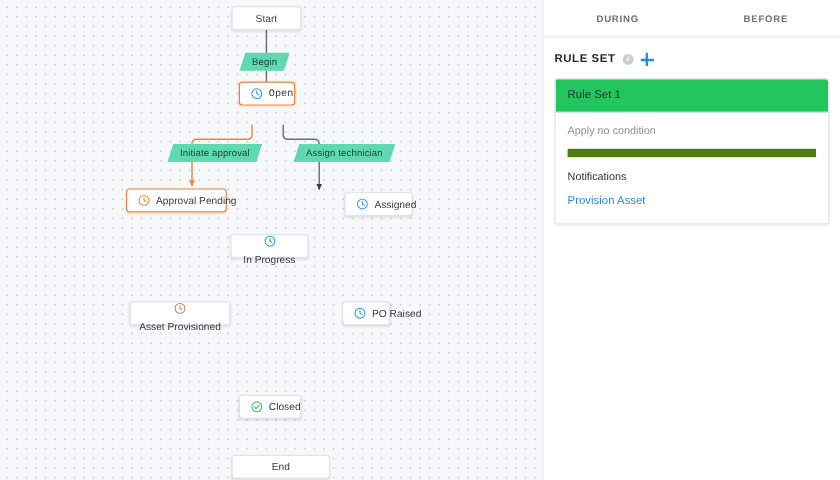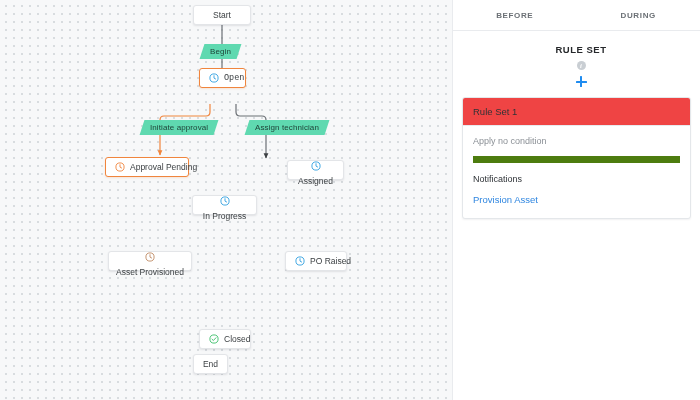--- a/index.html
+++ b/index.html
@@ -118,21 +118,20 @@
     left: 8px; right: 8px; bottom: -1px;
     height: 2.5px;
     background: #fbcb45;
   }
 
   #ruleset-head {
     display: flex;
     align-items: center;
     gap: 6px;
     padding: 13px 0 0 9px;
-    flex-direction: column;
   }
   #ruleset-title {
     font-size: 9.5px;
     font-weight: bold;
     letter-spacing: .5px;
     color: #26282b;
   }
   .info-icon {
     width: 9px; height: 9px;
     border-radius: 50%;
@@ -162,21 +161,21 @@
 
   #rule-card {
     margin: 10px 9px 0 9px;
     background: #ffffff;
     border: 1px solid #e4e7ea;
     border-radius: 3px;
     box-shadow: 0 1px 2px rgba(16,24,40,0.06);
     overflow: hidden;
   }
   #rule-card-head {
-    background: #ef4444;
+    background: #22c55e;
     border-bottom: 1px solid #e7ebef;
     padding: 8px 10px;
     font-size: 9.5px;
     color: #2f3337;
     cursor: pointer;
   }
   #rule-card-body { padding: 10px 10px 13px 10px; }
   #rule-condition {
     font-size: 9px;
     color: #8b9096;
@@ -232,78 +231,78 @@
           </svg>
           <span>Open</span>
         </div>
         <div class="node accent" style="left: 105px; top: 157px; width: 84px;">
           <svg class="nicon" viewBox="0 0 20 20">
             <circle cx="10" cy="10" r="8.2" fill="none" stroke="#f0853d" stroke-width="1.8"></circle>
             <path d="M10 5.4 L10 10.2 L13.2 12" fill="none" stroke="#f0853d" stroke-width="1.8" stroke-linecap="round" stroke-linejoin="round"></path>
           </svg>
           <span>Approval Pending</span>
         </div>
-        <div class="node" style="left: 287px; top: 160px; width: 57px; flex-direction: column;">
+        <div class="node" style="left: 287px; top: 160px; width: 57px;">
           <svg class="nicon" viewBox="0 0 20 20">
             <circle cx="10" cy="10" r="8.2" fill="none" stroke="#2f9fe0" stroke-width="1.8"></circle>
             <path d="M10 5.4 L10 10.2 L13.2 12" fill="none" stroke="#2f9fe0" stroke-width="1.8" stroke-linecap="round" stroke-linejoin="round"></path>
           </svg>
           <span>Assigned</span>
         </div>
         <div class="node" style="left: 192px; top: 195px; width: 65px; flex-direction: column;">
           <svg class="nicon" viewBox="0 0 20 20">
             <circle cx="10" cy="10" r="8.2" fill="none" stroke="#2f9fe0" stroke-width="1.8"></circle>
             <path d="M10 5.4 L10 10.2 L13.2 12" fill="none" stroke="#2f9fe0" stroke-width="1.8" stroke-linecap="round" stroke-linejoin="round"></path>
           </svg>
           <span>In Progress</span>
         </div>
         <div class="node" style="left: 108px; top: 251px; width: 84px; flex-direction: column;">
           <svg class="nicon" viewBox="0 0 20 20">
             <circle cx="10" cy="10" r="8.2" fill="none" stroke="#c08a63" stroke-width="1.8"></circle>
             <path d="M10 5.4 L10 10.2 L13.2 12" fill="none" stroke="#c08a63" stroke-width="1.8" stroke-linecap="round" stroke-linejoin="round"></path>
           </svg>
           <span>Asset Provisioned</span>
         </div>
-        <div class="node" style="left: 285px; top: 251px; width: 62px;">
+        <div class="node" style="left: 285px; top: 251px; width: 40px;">
           <svg class="nicon" viewBox="0 0 20 20">
             <circle cx="10" cy="10" r="8.2" fill="none" stroke="#2f9fe0" stroke-width="1.8"></circle>
             <path d="M10 5.4 L10 10.2 L13.2 12" fill="none" stroke="#2f9fe0" stroke-width="1.8" stroke-linecap="round" stroke-linejoin="round"></path>
           </svg>
           <span>PO Raised</span>
         </div>
         <div class="node" style="left: 199px; top: 329px; width: 52px;">
           <svg class="nicon" viewBox="0 0 20 20">
             <circle cx="10" cy="10" r="8.2" fill="none" stroke="#3cc06a" stroke-width="1.8"></circle>
             <path d="M6 10.3 L8.8 13 L14 7.4" fill="none" stroke="#3cc06a" stroke-width="1.8" stroke-linecap="round" stroke-linejoin="round"></path>
           </svg>
           <span>Closed</span>
         </div>
-        <div class="node plain" style="left: 193px; top: 354px; width: 35px;">
+        <div class="node plain" style="left: 193px; top: 379px; width: 82px;">
           <span>End</span>
         </div>
         <div class="tlabel" style="left: 202px; top: 44px;">
           <span>Begin</span>
         </div>
         <div class="tlabel" style="left: 142px; top: 120px;">
           <span>Initiate approval</span>
         </div>
         <div class="tlabel" style="left: 247px; top: 120px;">
           <span>Assign technician</span>
         </div>
       </div>
   </div>
 
   <div id="panel">
 
     <div id="tabs">
       <div class="tab">
-        <span>BEFORE</span>
+        <span>DURING</span>
       </div>
       <div class="tab">
-        <span>DURING</span>
+        <span>BEFORE</span>
       </div>
     </div>
 
     <div id="ruleset-head">
       <div id="ruleset-title">RULE SET</div>
       <div class="info-icon">i</div>
       <div class="plus-btn"></div>
     </div>
 
     <div id="rule-card">

